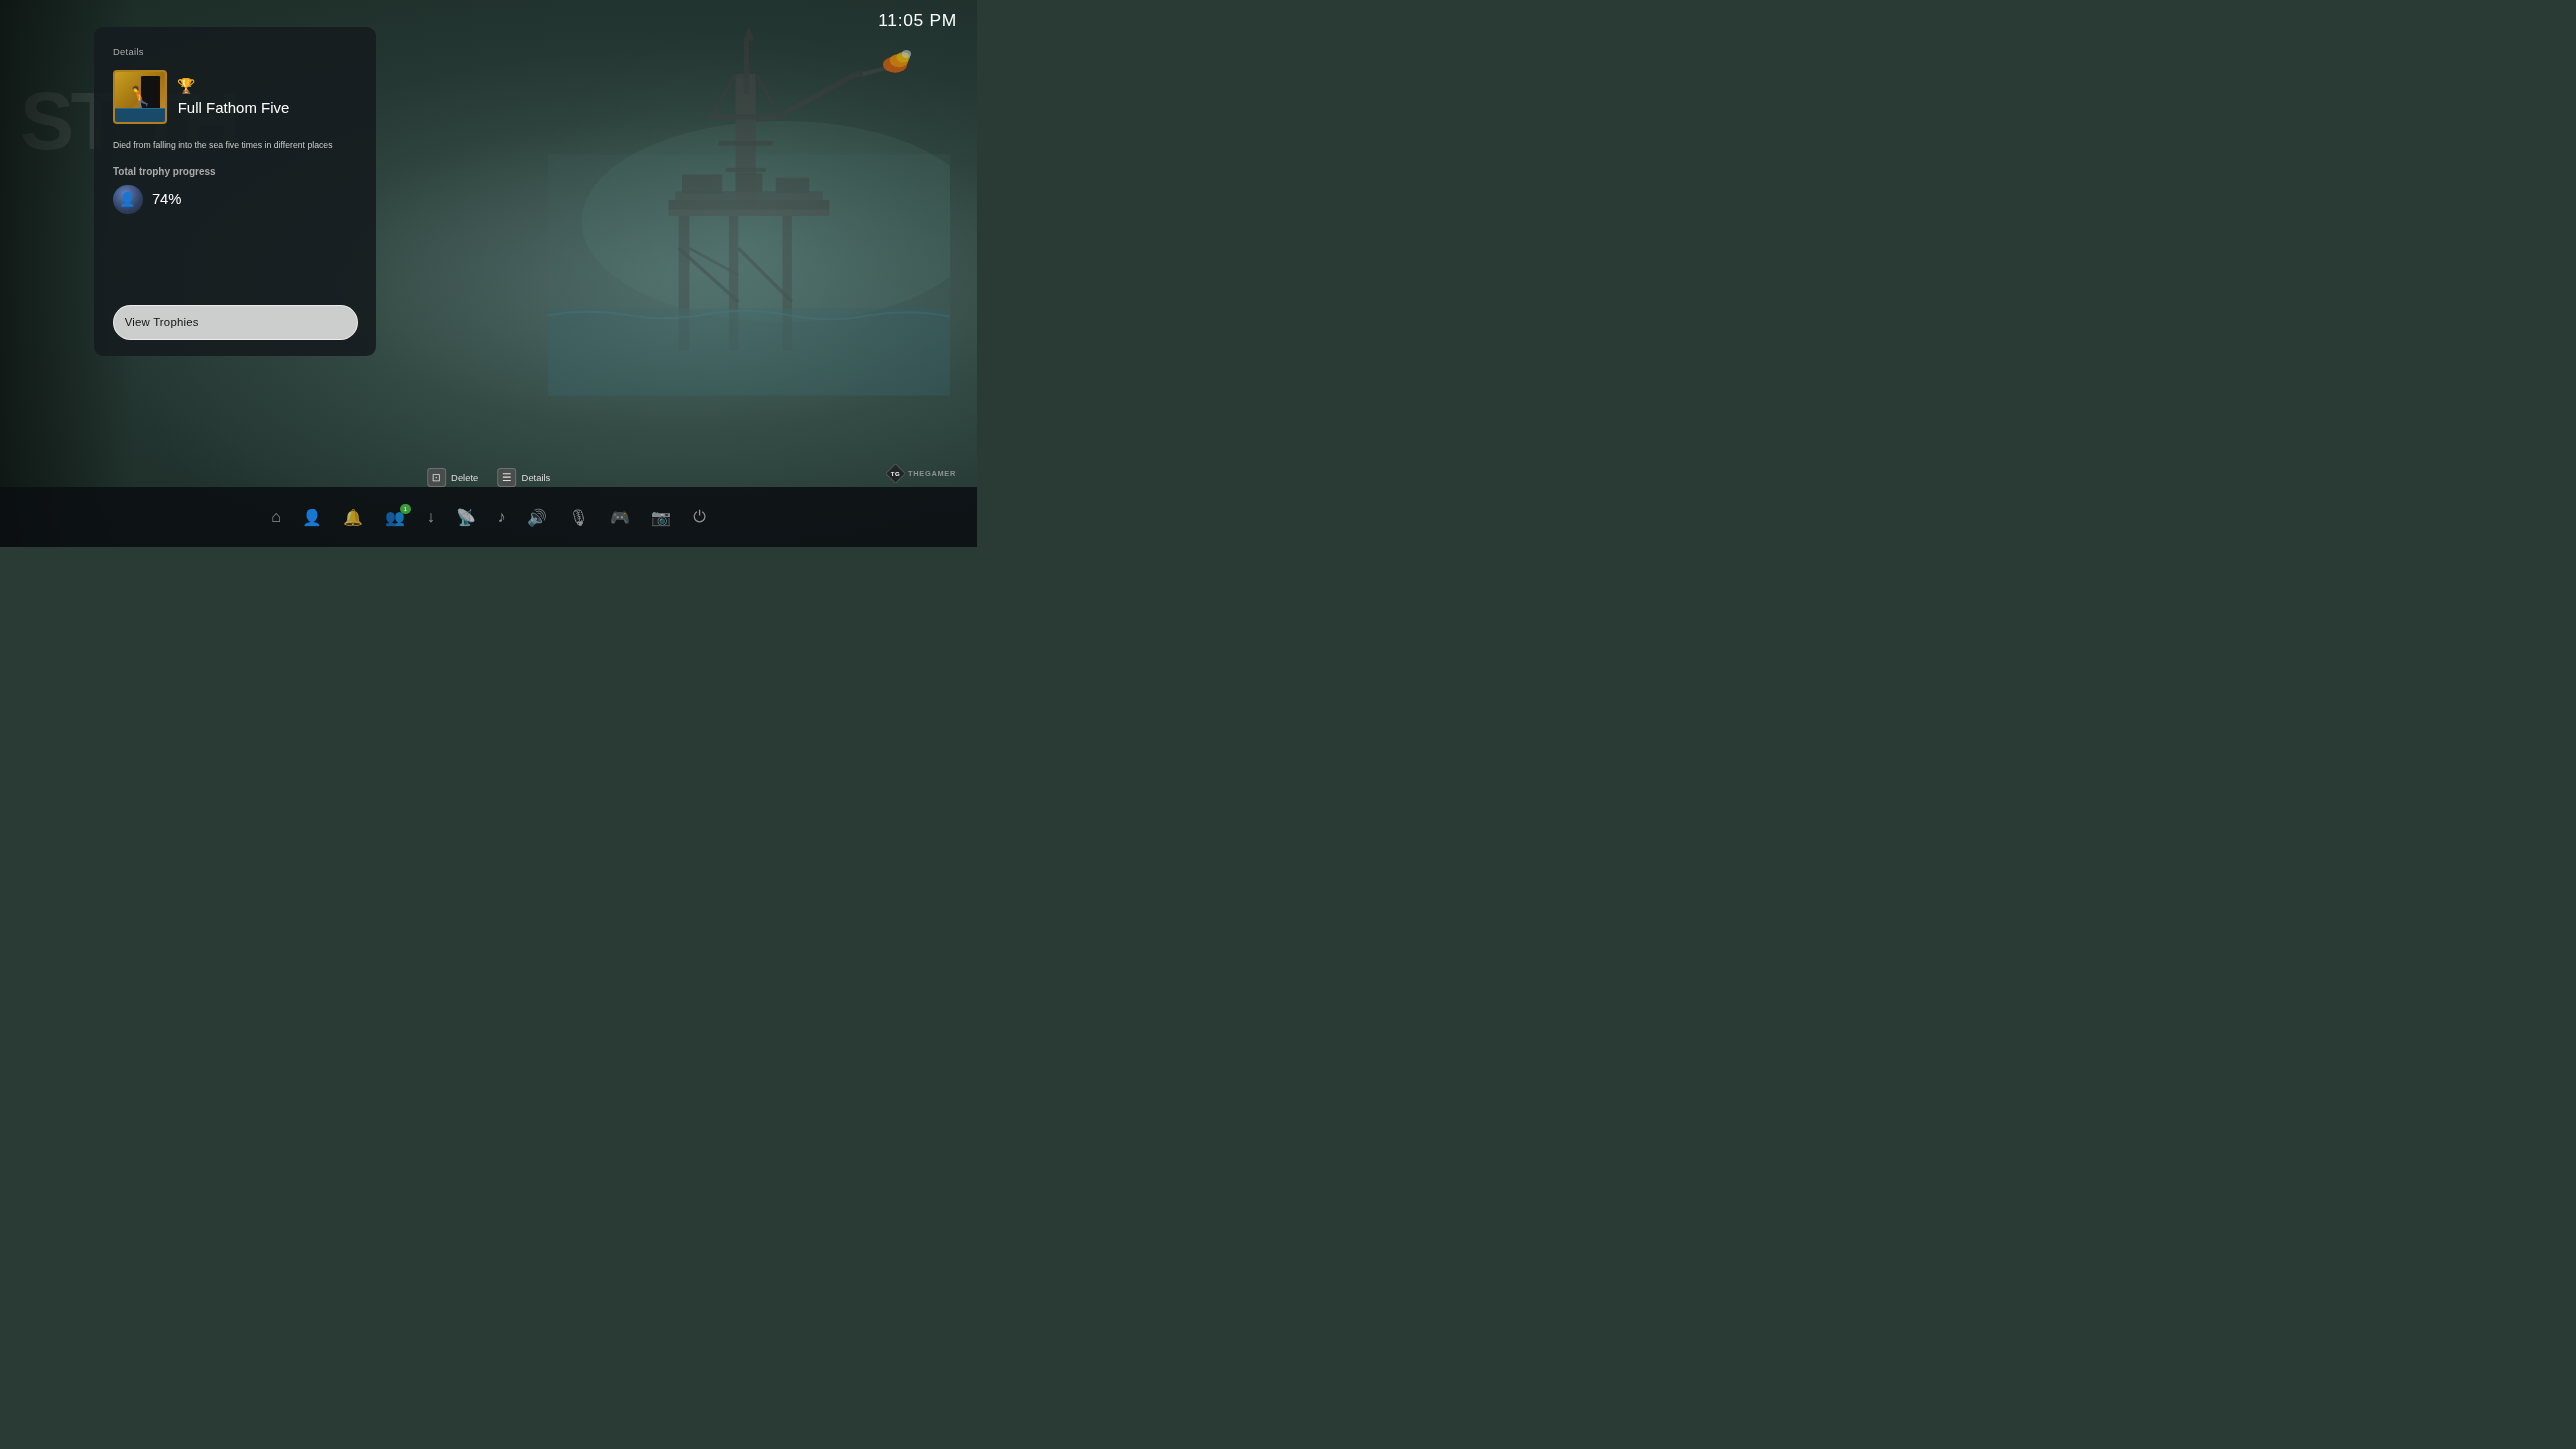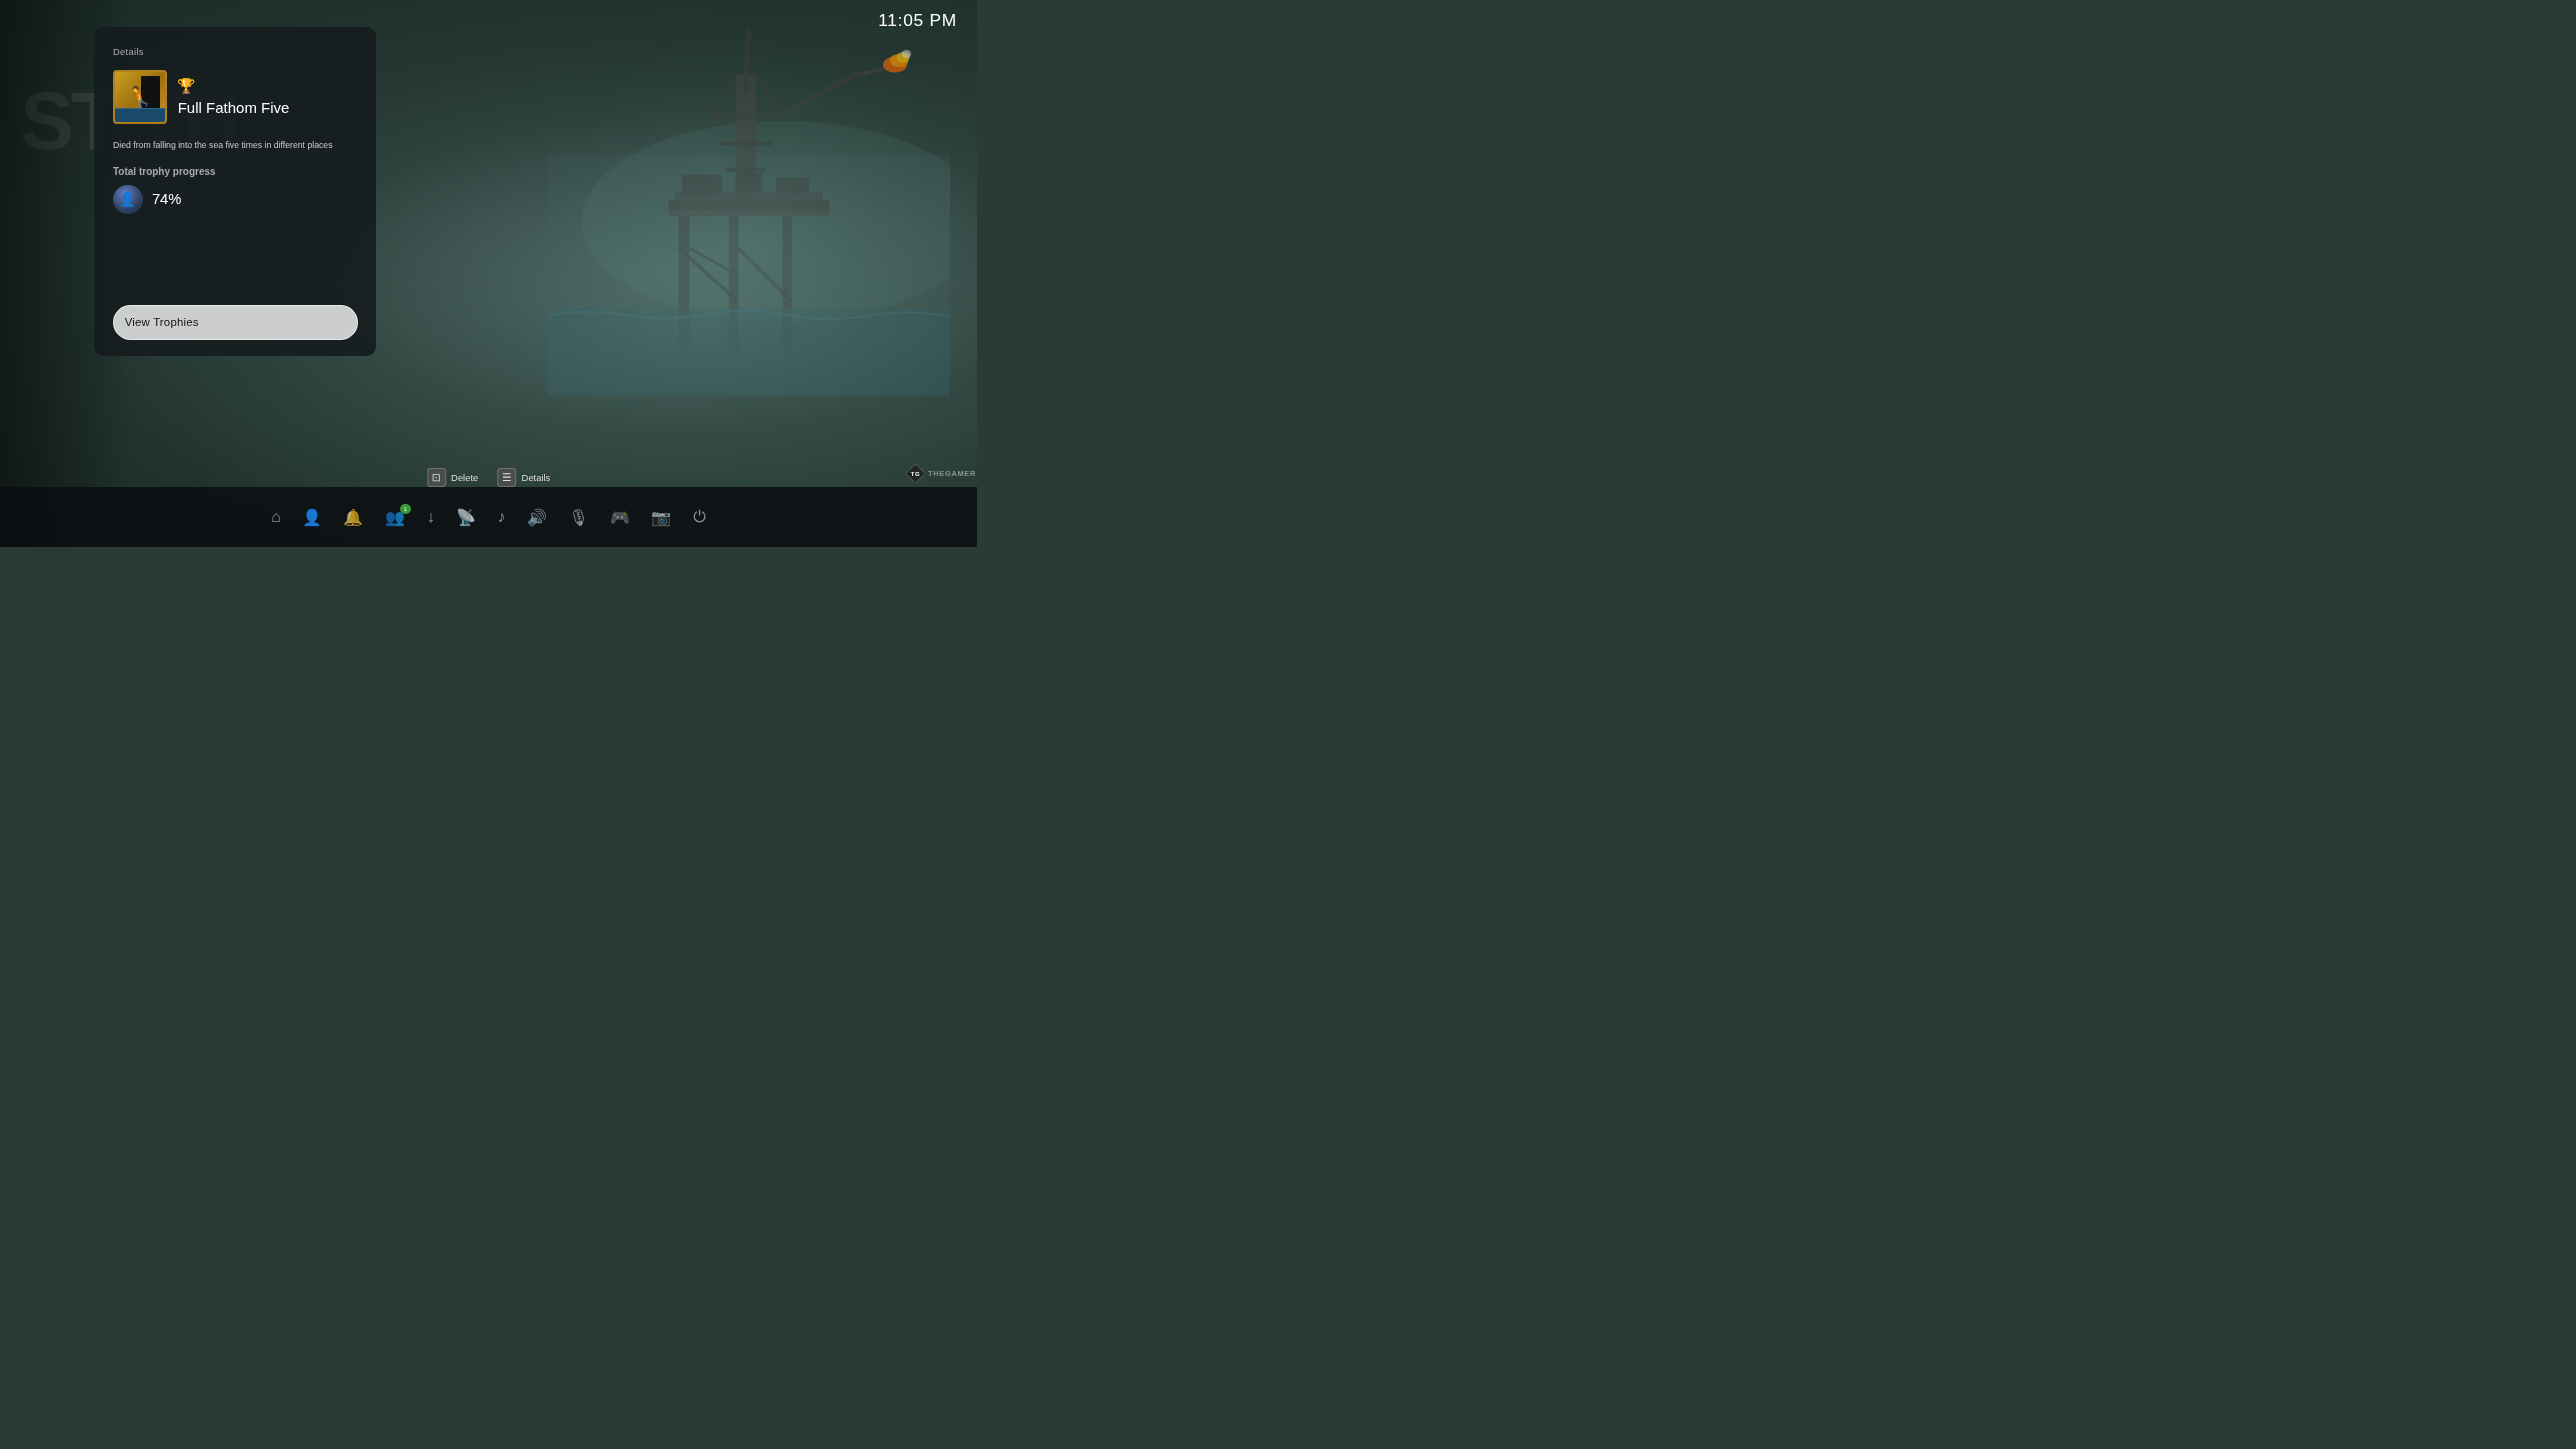--- a/index.html
+++ b/index.html
@@ -276,21 +276,21 @@
       border-radius: 50%;
       display: flex;
       align-items: center;
       justify-content: center;
     }
 
     
     .watermark {
       position: absolute;
       bottom: 64px;
-      right: 1px;
+      right: 21px;
       color: rgba(200,200,200,0.6);
       font-size: 7.4px;
       font-weight: 700;
       letter-spacing: 0.7px;
       z-index: 30;
       display: flex;
       align-items: center;
       gap: 2.7px;
     }
 

